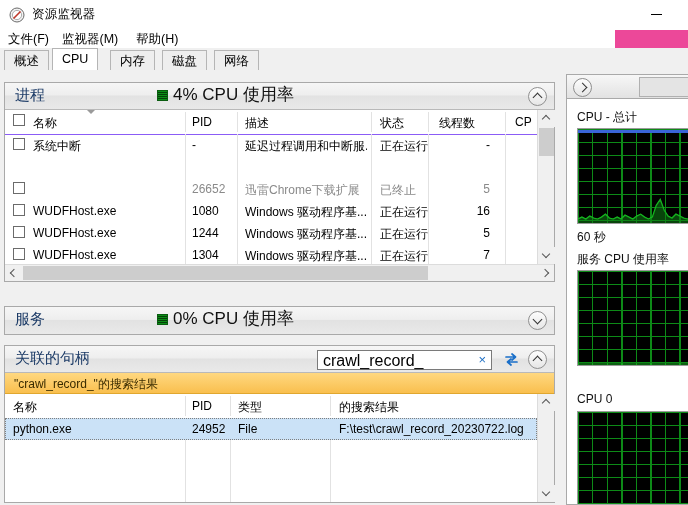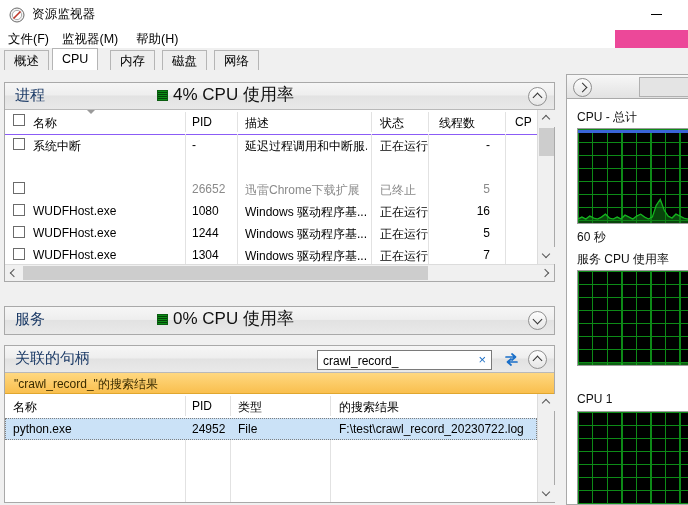--- a/index.html
+++ b/index.html
@@ -315,21 +315,21 @@
     border: 1px solid #7a7a7a;
     box-sizing: border-box;
   }
   .searchbox input {
     position: absolute;
     left: 3px; top: 1px;
     width: 140px; height: 16px;
     border: 0; outline: 0;
     background: transparent;
     font-family: "Liberation Sans", sans-serif;
-    font-size: 12px;
+    font-size: 16px;
     color: #000;
   }
   .search-clear {
     position: absolute;
     right: 5px; top: 2px;
     font-size: 13px;
     color: #1f6fc4;
     line-height: 14px;
   }
   .search-go {
@@ -663,21 +663,21 @@
         <div class="g-label" style="top:130px">60 秒</div>
 
         <div class="g-label" style="top:152px">服务 CPU 使用率</div>
         <div class="graph" style="top:171px; height:96px;">
           <div class="grid"></div>
           <svg class="trace" viewBox="0 0 130 96" preserveAspectRatio="none">
             <polyline fill="none" stroke="#17c422" stroke-width="1.2" points="0,95 130,95"></polyline>
           </svg>
         </div>
 
-        <div class="g-label" style="top:293px">CPU 1</div>
+        <div class="g-label" style="top:293px">CPU 0</div>
         <div class="graph" style="top:312px; height:96px;">
           <div class="grid"></div>
           <svg class="trace" viewBox="0 0 130 96" preserveAspectRatio="none">
             <polyline fill="none" stroke="#17c422" stroke-width="1.2" points="0,95 130,95"></polyline>
           </svg>
         </div>
 
       </div>
     </div>
 

